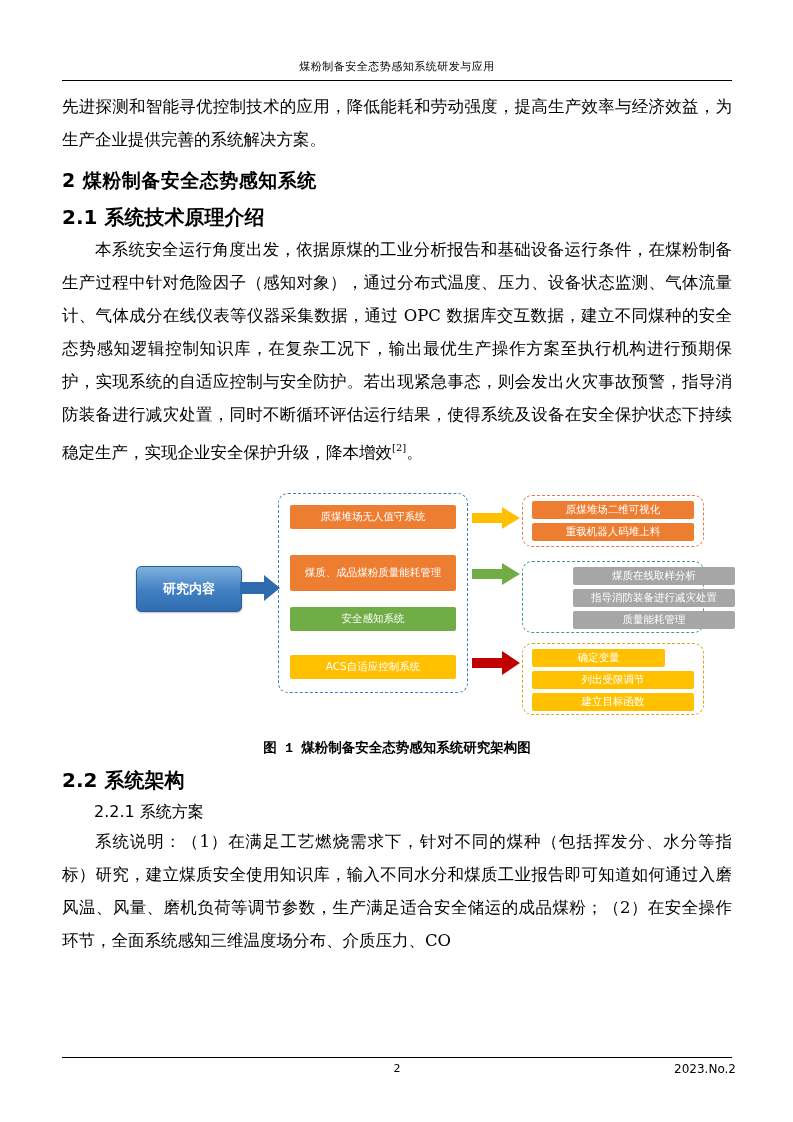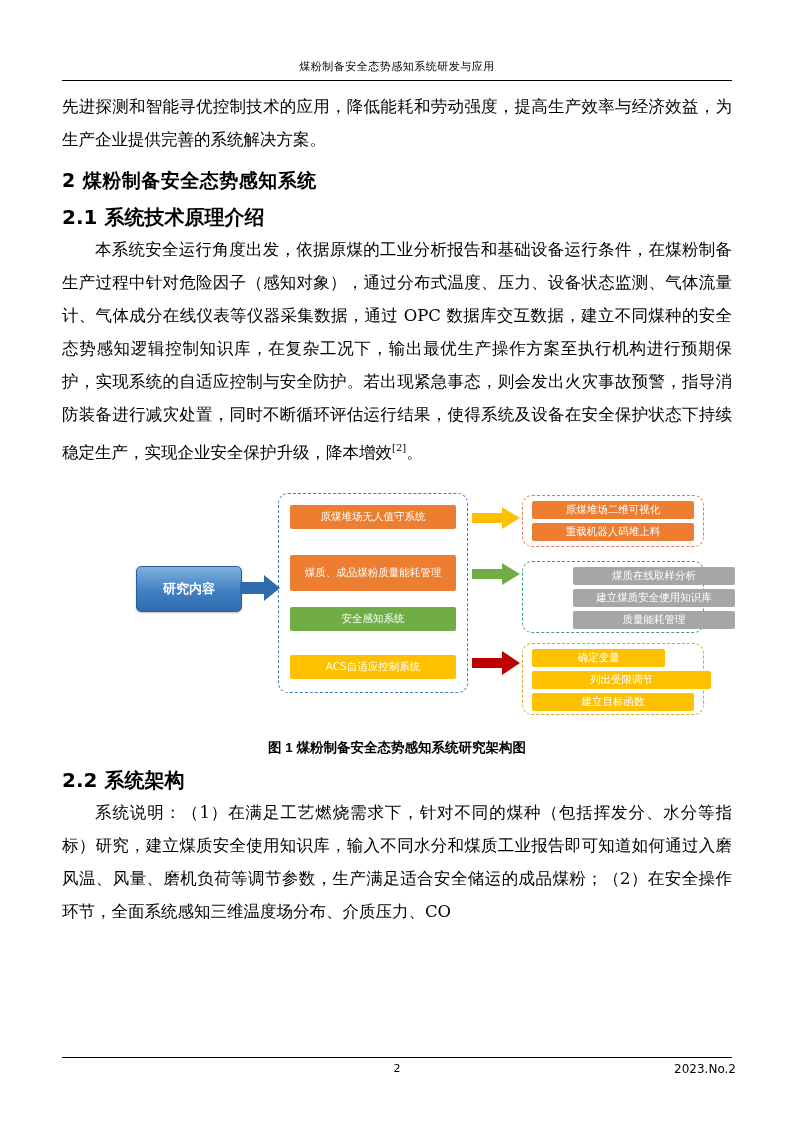--- a/index.html
+++ b/index.html
@@ -112,21 +112,21 @@
   
   .figure-wrap {
     position: relative;
     width: 670px;
     height: 250px;
     margin-top: 14px;
   }
   .fig-caption {
     margin-top: 6px;
     text-align: center;
-    font-family: Liberation Sans, sans-serif;
+    font-family: Liberation Mono, monospace;
     font-size: 13.5px;
     font-weight: bold;
   }
   .node {
     position: absolute;
     box-sizing: border-box;
     display: flex;
     align-items: center;
     justify-content: center;
     font-family: "DejaVu Sans", sans-serif;
@@ -242,33 +242,34 @@
       </svg>
 
       <svg class="arrow" style="left:410px; top:168px;" width="50" height="26">
         <polygon points="0,7 30,7 30,0 48,12 30,24 30,17 0,17" fill="#c00000"></polygon>
       </svg>
 
       <div class="node n-orange" style="left:470px; top:18px; width:162px; height:18px;">原煤堆场二维可视化</div>
       <div class="node n-orange" style="left:470px; top:40px; width:162px; height:18px;">重载机器人码堆上料</div>
 
       <div class="node n-gray" style="left:470px; top:84px; width:162px; height:18px;">煤质在线取样分析</div>
-      <div class="node n-gray" style="left:470px; top:106px; width:162px; height:18px;">建立煤质安全使用知识库</div>
+      <div class="node n-gray" style="left:470px; top:106px; width:162px; height:18px;">指导消防装备进行减灾处置</div>
       <div class="node n-gray" style="left:470px; top:128px; width:162px; height:18px;">质量能耗管理</div>
 
       <div class="node n-yellow" style="left:470px; top:166px; width:133px; height:18px;">确定变量</div>
-      <div class="node n-yellow" style="left:470px; top:188px; width:179px; height:18px;">列出受限调节</div>
+      <div class="node n-yellow" style="left:470px; top:188px; width:162px; height:18px;">列出受限调节</div>
       <div class="node n-yellow" style="left:470px; top:210px; width:162px; height:18px;">建立目标函数</div>
 
     </div>
 
     <div class="fig-caption">图 1 煤粉制备安全态势感知系统研究架构图</div>
 
     <h3 class="h-sub">2.2 系统架构</h3>
 
+    <h4 class="h-subsub">2.2.1 系统方案</h4>
 
     <p class="body-text indent">系统说明：（1）在满足工艺燃烧需求下，针对不同的煤种（包括挥发分、水分等指标）研究，建立煤质安全使用知识库，输入不同水分和煤质工业报告即可知道如何通过入磨风温、风量、磨机负荷等调节参数，生产满足适合安全储运的成品煤粉；（2）在安全操作环节，全面系统感知三维温度场分布、介质压力、CO</p>
 
   </div>
 
   <div class="footer-rule"></div>
   <div class="footer-center">2</div>
   <div class="footer-right">2023.No.2</div>
 
 </div>

